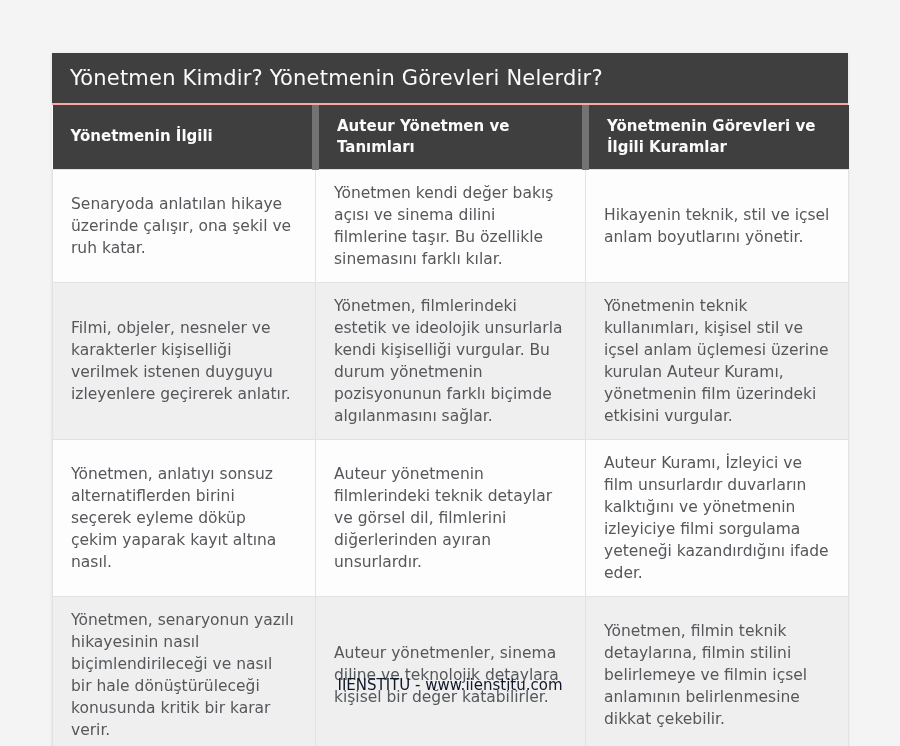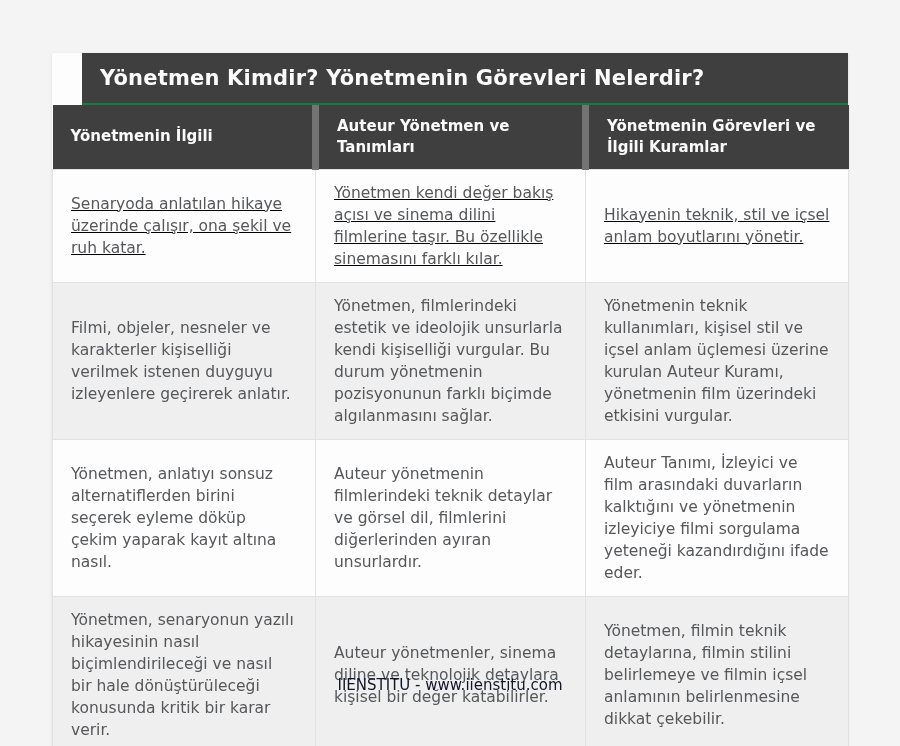--- a/index.html
+++ b/index.html
@@ -16,28 +16,27 @@
     left: 52px;
     top: 53px;
     width: 796px;
     background: #fdfdfd;
     box-shadow: 0 1px 3px rgba(0,0,0,0.10);
   }
   .card-title {
     background: #3f3f3f;
     color: #fbfbfb;
     font-size: 21px;
-    font-weight: bold;
+    font-weight: normal;
     height: 52px;
     display: flex;
     align-items: center;
     padding: 0 18px;
-    border-bottom: 2px solid #15803d;
+    border-bottom: 2px solid #fca5a5;
     letter-spacing: 0.2px;
-    margin-left: 30px;
   }
   table {
     width: 100%;
     border-collapse: collapse;
     table-layout: fixed;
   }
   col.c1 { width: 263px; }
   col.c2 { width: 270px; }
   col.c3 { width: 263px; }
   thead th {
@@ -57,21 +56,21 @@
     font-size: 15.5px;
     line-height: 22px;
     color: #55575a;
     padding: 12px 18px;
     vertical-align: middle;
     text-align: left;
     border: 1px solid #e2e2e2;
   }
   tbody tr.row-odd  { background: #fdfdfd; }
   tbody tr.row-even { background: #efefef; }
-  tr.h1 { height: 106px; text-decoration: underline; }
+  tr.h1 { height: 106px; }
   tr.h2 { height: 124px; }
   tr.h3 { height: 126px; }
   tr.h4 { height: 125px; }
   .footer {
     position: absolute;
     top: 676px;
     left: 0;
     width: 900px;
     text-align: center;
     color: #0f172a;
@@ -104,21 +103,21 @@
         <td>Hikayenin teknik, stil ve içsel anlam boyutlarını yönetir.</td>
       </tr>
       <tr class="row-even h2">
         <td>Filmi, objeler, nesneler ve karakterler kişiselliği verilmek istenen duyguyu izleyenlere geçirerek anlatır.</td>
         <td>Yönetmen, filmlerindeki estetik ve ideolojik unsurlarla kendi kişiselliği vurgular. Bu durum yönetmenin pozisyonunun farklı biçimde algılanmasını sağlar.</td>
         <td>Yönetmenin teknik kullanımları, kişisel stil ve içsel anlam üçlemesi üzerine kurulan Auteur Kuramı, yönetmenin film üzerindeki etkisini vurgular.</td>
       </tr>
       <tr class="row-odd h3">
         <td>Yönetmen, anlatıyı sonsuz alternatiflerden birini seçerek eyleme döküp çekim yaparak kayıt altına nasıl.</td>
         <td>Auteur yönetmenin filmlerindeki teknik detaylar ve görsel dil, filmlerini diğerlerinden ayıran unsurlardır.</td>
-        <td>Auteur Tanımı, İzleyici ve film arasındaki duvarların kalktığını ve yönetmenin izleyiciye filmi sorgulama yeteneği kazandırdığını ifade eder.</td>
+        <td>Auteur Kuramı, İzleyici ve film unsurlardır duvarların kalktığını ve yönetmenin izleyiciye filmi sorgulama yeteneği kazandırdığını ifade eder.</td>
       </tr>
       <tr class="row-even h4">
         <td>Yönetmen, senaryonun yazılı hikayesinin nasıl biçimlendirileceği ve nasıl bir hale dönüştürüleceği konusunda kritik bir karar verir.</td>
         <td>Auteur yönetmenler, sinema diline ve teknolojik detaylara kişisel bir değer katabilirler.</td>
         <td>Yönetmen, filmin teknik detaylarına, filmin stilini belirlemeye ve filmin içsel anlamının belirlenmesine dikkat çekebilir.</td>
       </tr>
     </tbody>
   </table>
 </div>
 

